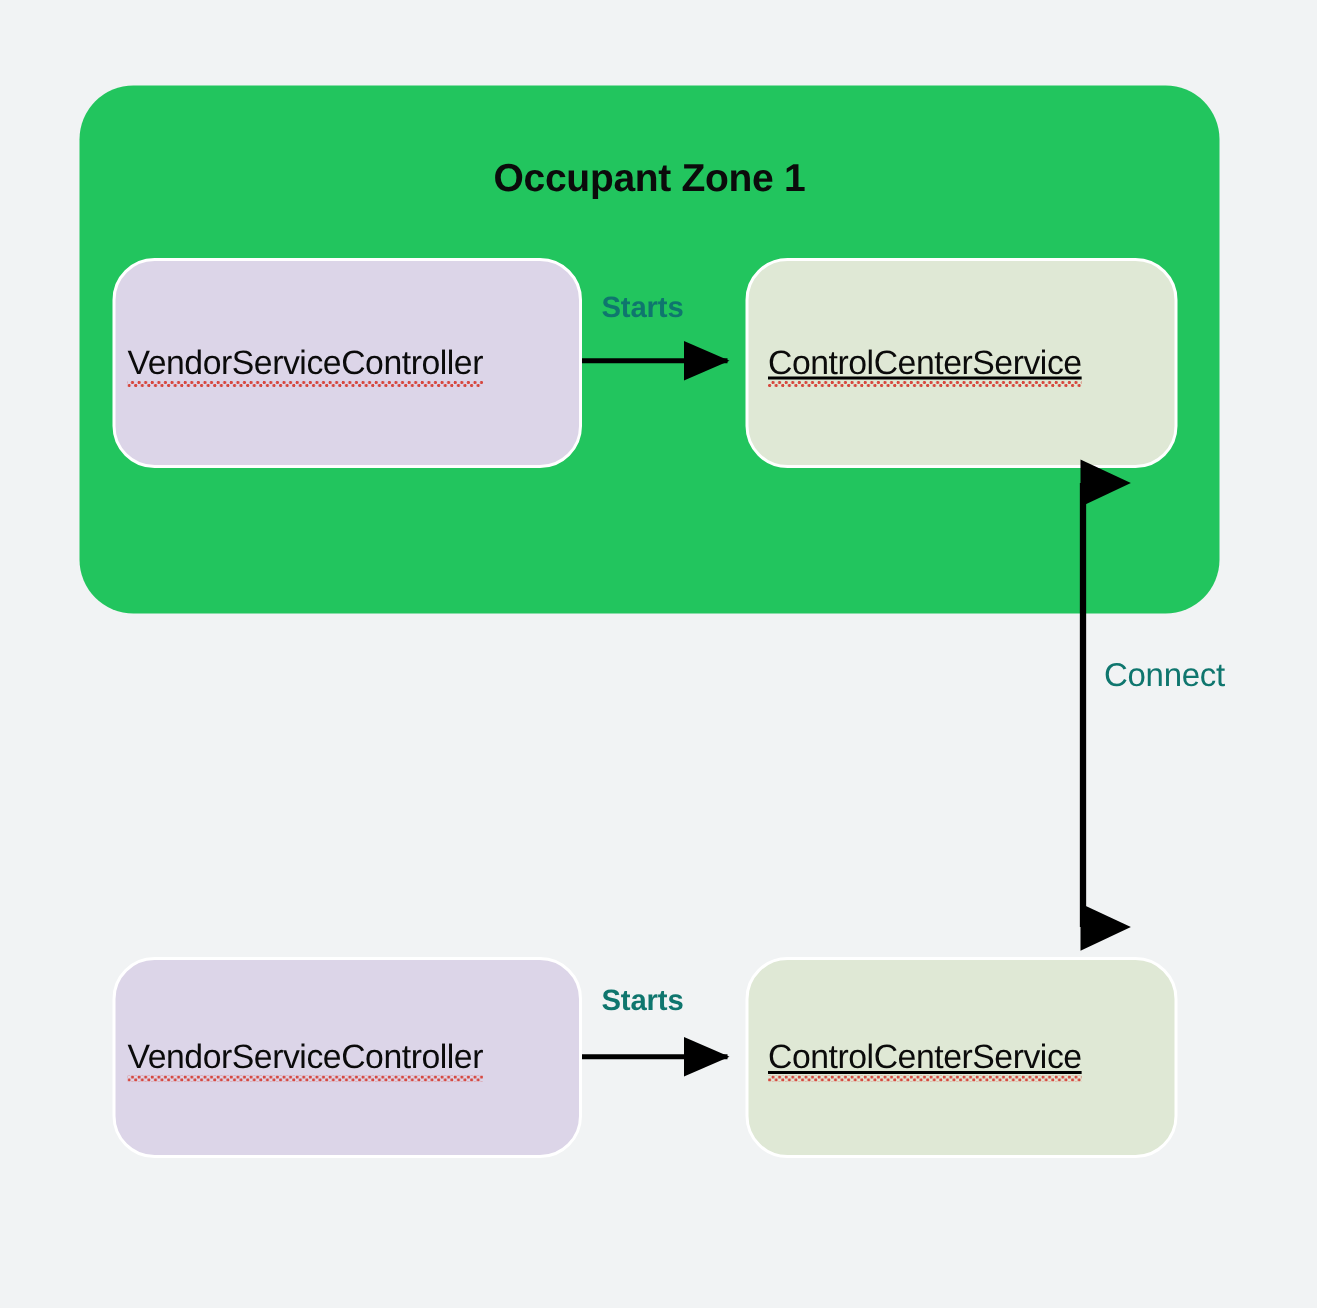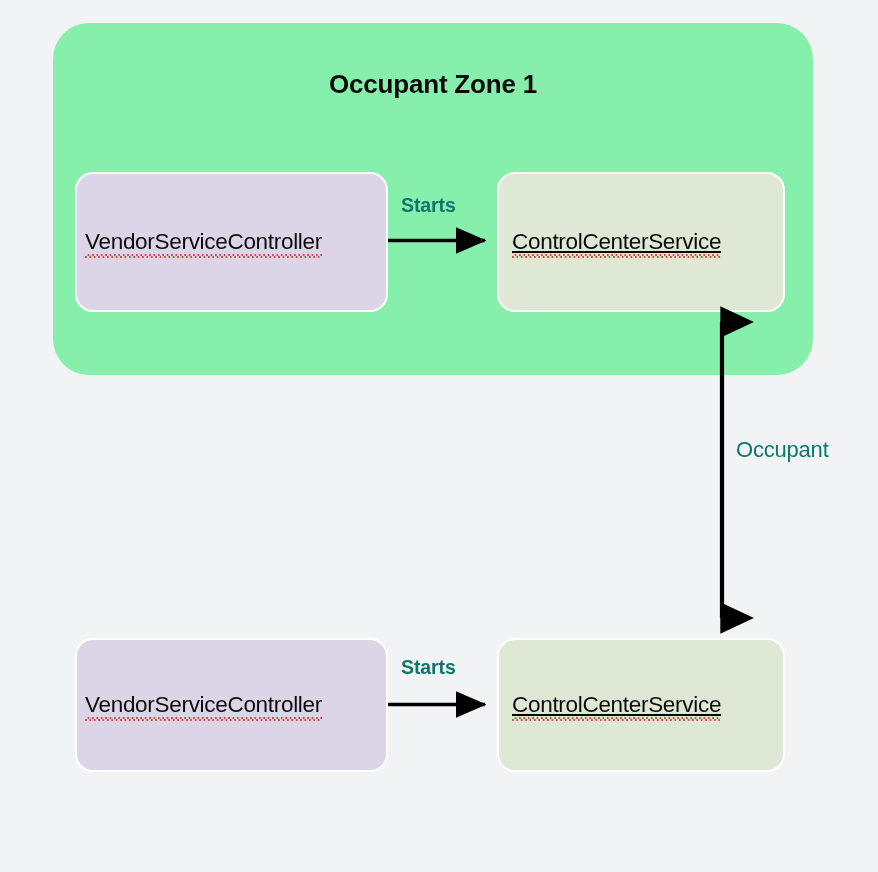--- a/index.html
+++ b/index.html
@@ -18,23 +18,24 @@
   #canvas {
     position: absolute;
     left: 0; top: 0;
     width: 878px;
     height: 872px;
   }
 
   
   .zone {
     position: absolute;
-    background: #86efac;
+    background: #22c55e;
     border-radius: 36px;
     box-sizing: border-box;
+    margin-top: 34px;
   }
   #zone-1 { left: 53px; top: 23px; width: 760px; height: 352px; }
   #zone-2 { left: 53px; top: 495px; width: 760px; height: 345px; }
 
   .zone-title {
     position: absolute;
     left: 0;
     width: 100%;
     text-align: center;
     font-size: 26px;
@@ -42,21 +43,21 @@
     color: #0b0b0b;
     letter-spacing: -0.2px;
     white-space: nowrap;
   }
   #zone-1 .zone-title { top: 46px; }
   #zone-2 .zone-title { top: 30px; }
 
   
   .node {
     position: absolute;
-    border-radius: 18px;
+    border-radius: 28px;
     border: 2px solid #ffffff;
     box-sizing: border-box;
     display: flex;
     align-items: center;
   }
   .node.purple { background: #dcd5e8; }
   .node.green  { background: #dfe8d5; text-decoration: underline; }
 
   .node-label {
     font-size: 22.5px;
@@ -163,15 +164,15 @@
 
     <line x1="388" y1="704.5" x2="485" y2="704.5" stroke="#000000" stroke-width="3.4" marker-end="url(#arrowhead-right)"></line>
 
     <line x1="722" y1="322" x2="722" y2="618" stroke="#000000" stroke-width="4.2" marker-start="url(#arrowhead-up)" marker-end="url(#arrowhead-down)"></line>
   </svg>
 
   <div class="edge-label starts" id="label-starts-1">Starts</div>
 
   <div class="edge-label starts" id="label-starts-2">Starts</div>
 
-  <div class="edge-label connect" id="label-connect">Occupant</div>
+  <div class="edge-label connect" id="label-connect">Connect</div>
 
 </div>
 
 </body></html>

